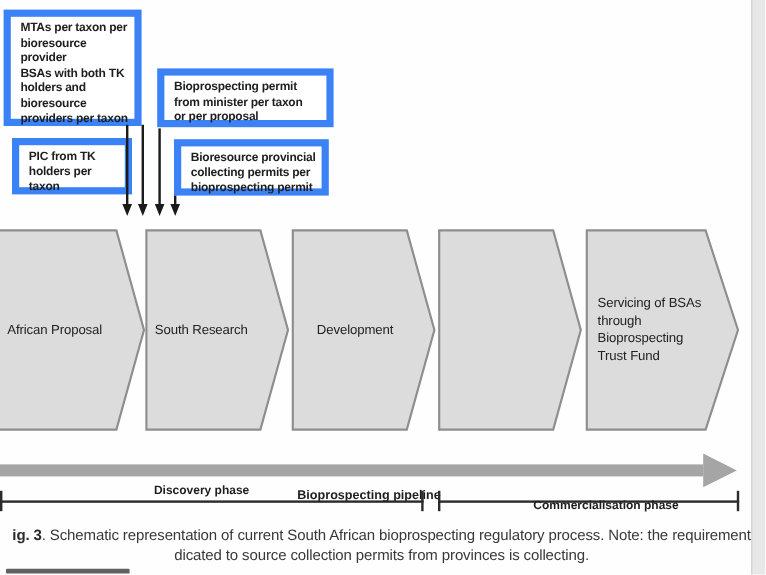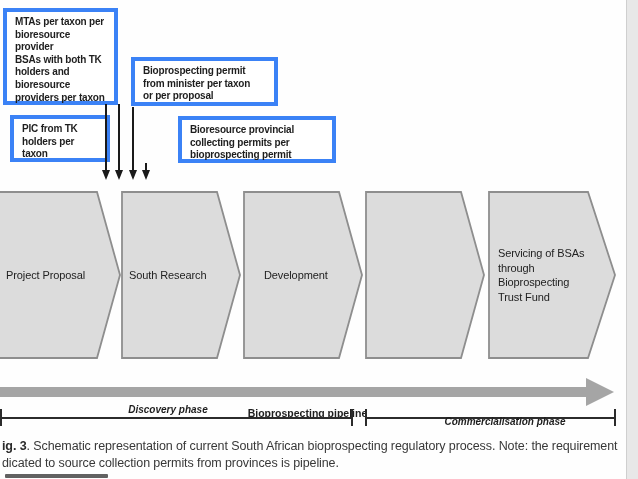--- a/index.html
+++ b/index.html
@@ -4,28 +4,28 @@
 <style>
   html,body{margin:0;padding:0;background:#ffffff;}
   #slide{
     position:relative;width:638px;height:479px;background:#fefefe;
     font-family:"Liberation Sans",sans-serif;overflow:hidden;
   }
   #content{position:absolute;inset:0;filter:blur(0.4px);}
   .strip{position:absolute;top:0;right:0;width:11px;height:479px;background:#e8e8e8;border-left:1px solid #cfcfcf;}
   
   .pbox{
-    position:absolute;background:#ffffff;border:4px solid #3b82f6;
+    position:absolute;background:#ffffff;border:6px solid #3b82f6;
     font-size:10px;font-weight:700;line-height:12.6px;color:#1e1e1e;
     padding:4px 3px 0 8px;white-space:pre-line;letter-spacing:-0.2px;box-sizing:border-box;
   }
   #box-mta{left:3px;top:8px;width:115px;height:97px;}
   #box-permit{left:131px;top:57px;width:147px;height:49px;}
   #box-pic{left:10px;top:115px;width:100px;height:47px;}
-  #box-provincial{left:145px;top:116px;width:158px;height:47px;margin-left:33px;}
+  #box-provincial{left:145px;top:116px;width:129px;height:47px;}
   
   .stem{position:absolute;width:2px;background:#1a1a1a;}
   .head{position:absolute;width:0;height:0;border-left:4px solid transparent;border-right:4px solid transparent;border-top:10px solid #1a1a1a;}
   
   #chevrons{position:absolute;left:0;top:190px;}
   .stage-label{
     position:absolute;font-size:11px;font-weight:400;line-height:14.5px;color:#222222;
     white-space:pre-line;letter-spacing:-0.1px;
   }
   #stage-label-0{left:6px;top:268px;}
@@ -33,28 +33,28 @@
   #stage-label-2{left:264px;top:268px;}
   #stage-label-3{left:375px;top:261px;}
   #stage-label-4{left:498px;top:246px;}
   
   .pipe-label{position:absolute;left:230px;top:371px;width:155px;text-align:center;font-size:10.5px;font-weight:700;color:#1e1e1e;margin-top:36px;}
   .pipe-shaft{position:absolute;left:0;top:387px;width:586px;height:10px;background:#a5a5a5;}
   .pipe-head{position:absolute;left:586px;top:378px;width:0;height:0;border-top:14px solid transparent;border-bottom:14px solid transparent;border-left:28px solid #a5a5a5;}
   
   .phase-line{position:absolute;top:417px;height:2px;background:#2b2b2b;}
   .tick{position:absolute;top:409px;width:2px;height:17px;background:#2b2b2b;}
-  .phase-label{position:absolute;top:404px;text-align:center;font-size:10px;font-weight:700;color:#1e1e1e;font-style:italic;}
+  .phase-label{position:absolute;top:404px;text-align:center;font-size:10px;font-weight:700;color:#1e1e1e;}
   #discovery-line{left:1px;width:352px;}
   #commercial-line{left:366px;width:250px;}
   #discovery-label{left:88px;width:160px;}
   #commercial-label{left:415px;width:180px;margin-top:12px;}
   
   .caption{position:absolute;left:2px;top:438px;width:632px;font-size:12.5px;line-height:16.5px;color:#383838;letter-spacing:-0.1px;}
-  .caption div{white-space:nowrap;overflow:hidden;}
+  .caption div{white-space:nowrap;overflow:hidden;text-align:center;}
   .caption b{color:#2a2a2a;}
   .smudge{position:absolute;left:5px;top:474px;width:103px;height:4px;background:#454545;opacity:.85;border-radius:1px;}
 </style>
 </head>
 <body>
 
 <div id="slide">
   <div id="content">
 
     <div class="pbox" id="box-mta">MTAs per taxon per
@@ -84,21 +84,21 @@
     <div class="head" style="left:142px;top:170px;"></div>
 
     <svg id="chevrons" width="625" height="172" viewBox="0 0 625 172">
       <path d="M -4 2 H 97 L 120 85 L 97 168 H -4 Z" fill="#dcdcdc" stroke="#8e8e8e" stroke-width="1.8"></path>
       <path d="M 122 2 H 217 L 240 85 L 217 168 H 122 Z" fill="#dcdcdc" stroke="#8e8e8e" stroke-width="1.8"></path>
       <path d="M 244 2 H 339 L 362 85 L 339 168 H 244 Z" fill="#dcdcdc" stroke="#8e8e8e" stroke-width="1.8"></path>
       <path d="M 366 2 H 461 L 484 85 L 461 168 H 366 Z" fill="#dcdcdc" stroke="#8e8e8e" stroke-width="1.8"></path>
       <path d="M 489 2 H 588 L 615 85 L 588 168 H 489 Z" fill="#dcdcdc" stroke="#8e8e8e" stroke-width="1.8"></path>
     </svg>
 
-    <div class="stage-label" id="stage-label-0">Project Proposal</div>
+    <div class="stage-label" id="stage-label-0">African Proposal</div>
     <div class="stage-label" id="stage-label-1">South Research</div>
     <div class="stage-label" id="stage-label-2">Development</div>
     <div class="stage-label" id="stage-label-4">Servicing of BSAs
 through
 Bioprospecting
 Trust Fund</div>
 
     <div class="pipe-label">Bioprospecting pipeline</div>
     <div class="pipe-shaft"></div>
     <div class="pipe-head"></div>
@@ -108,19 +108,19 @@
     <div class="tick" style="left:351px;"></div>
     <div class="phase-label" id="discovery-label">Discovery phase</div>
 
     <div class="phase-line" id="commercial-line"></div>
     <div class="tick" style="left:365px;"></div>
     <div class="tick" style="left:614px;"></div>
     <div class="phase-label" id="commercial-label">Commercialisation phase</div>
 
     <div class="caption">
       <div><b>ig. 3</b><span>. Schematic representation of current South African bioprospecting regulatory process. Note: the requirement</span></div>
-      <div>dicated to source collection permits from provinces is pipeline.</div>
+      <div>dicated to source collection permits from provinces is collecting.</div>
     </div>
     <div class="smudge"></div>
 
   </div>
   <div class="strip"></div>
 </div>
 
 </body></html>

